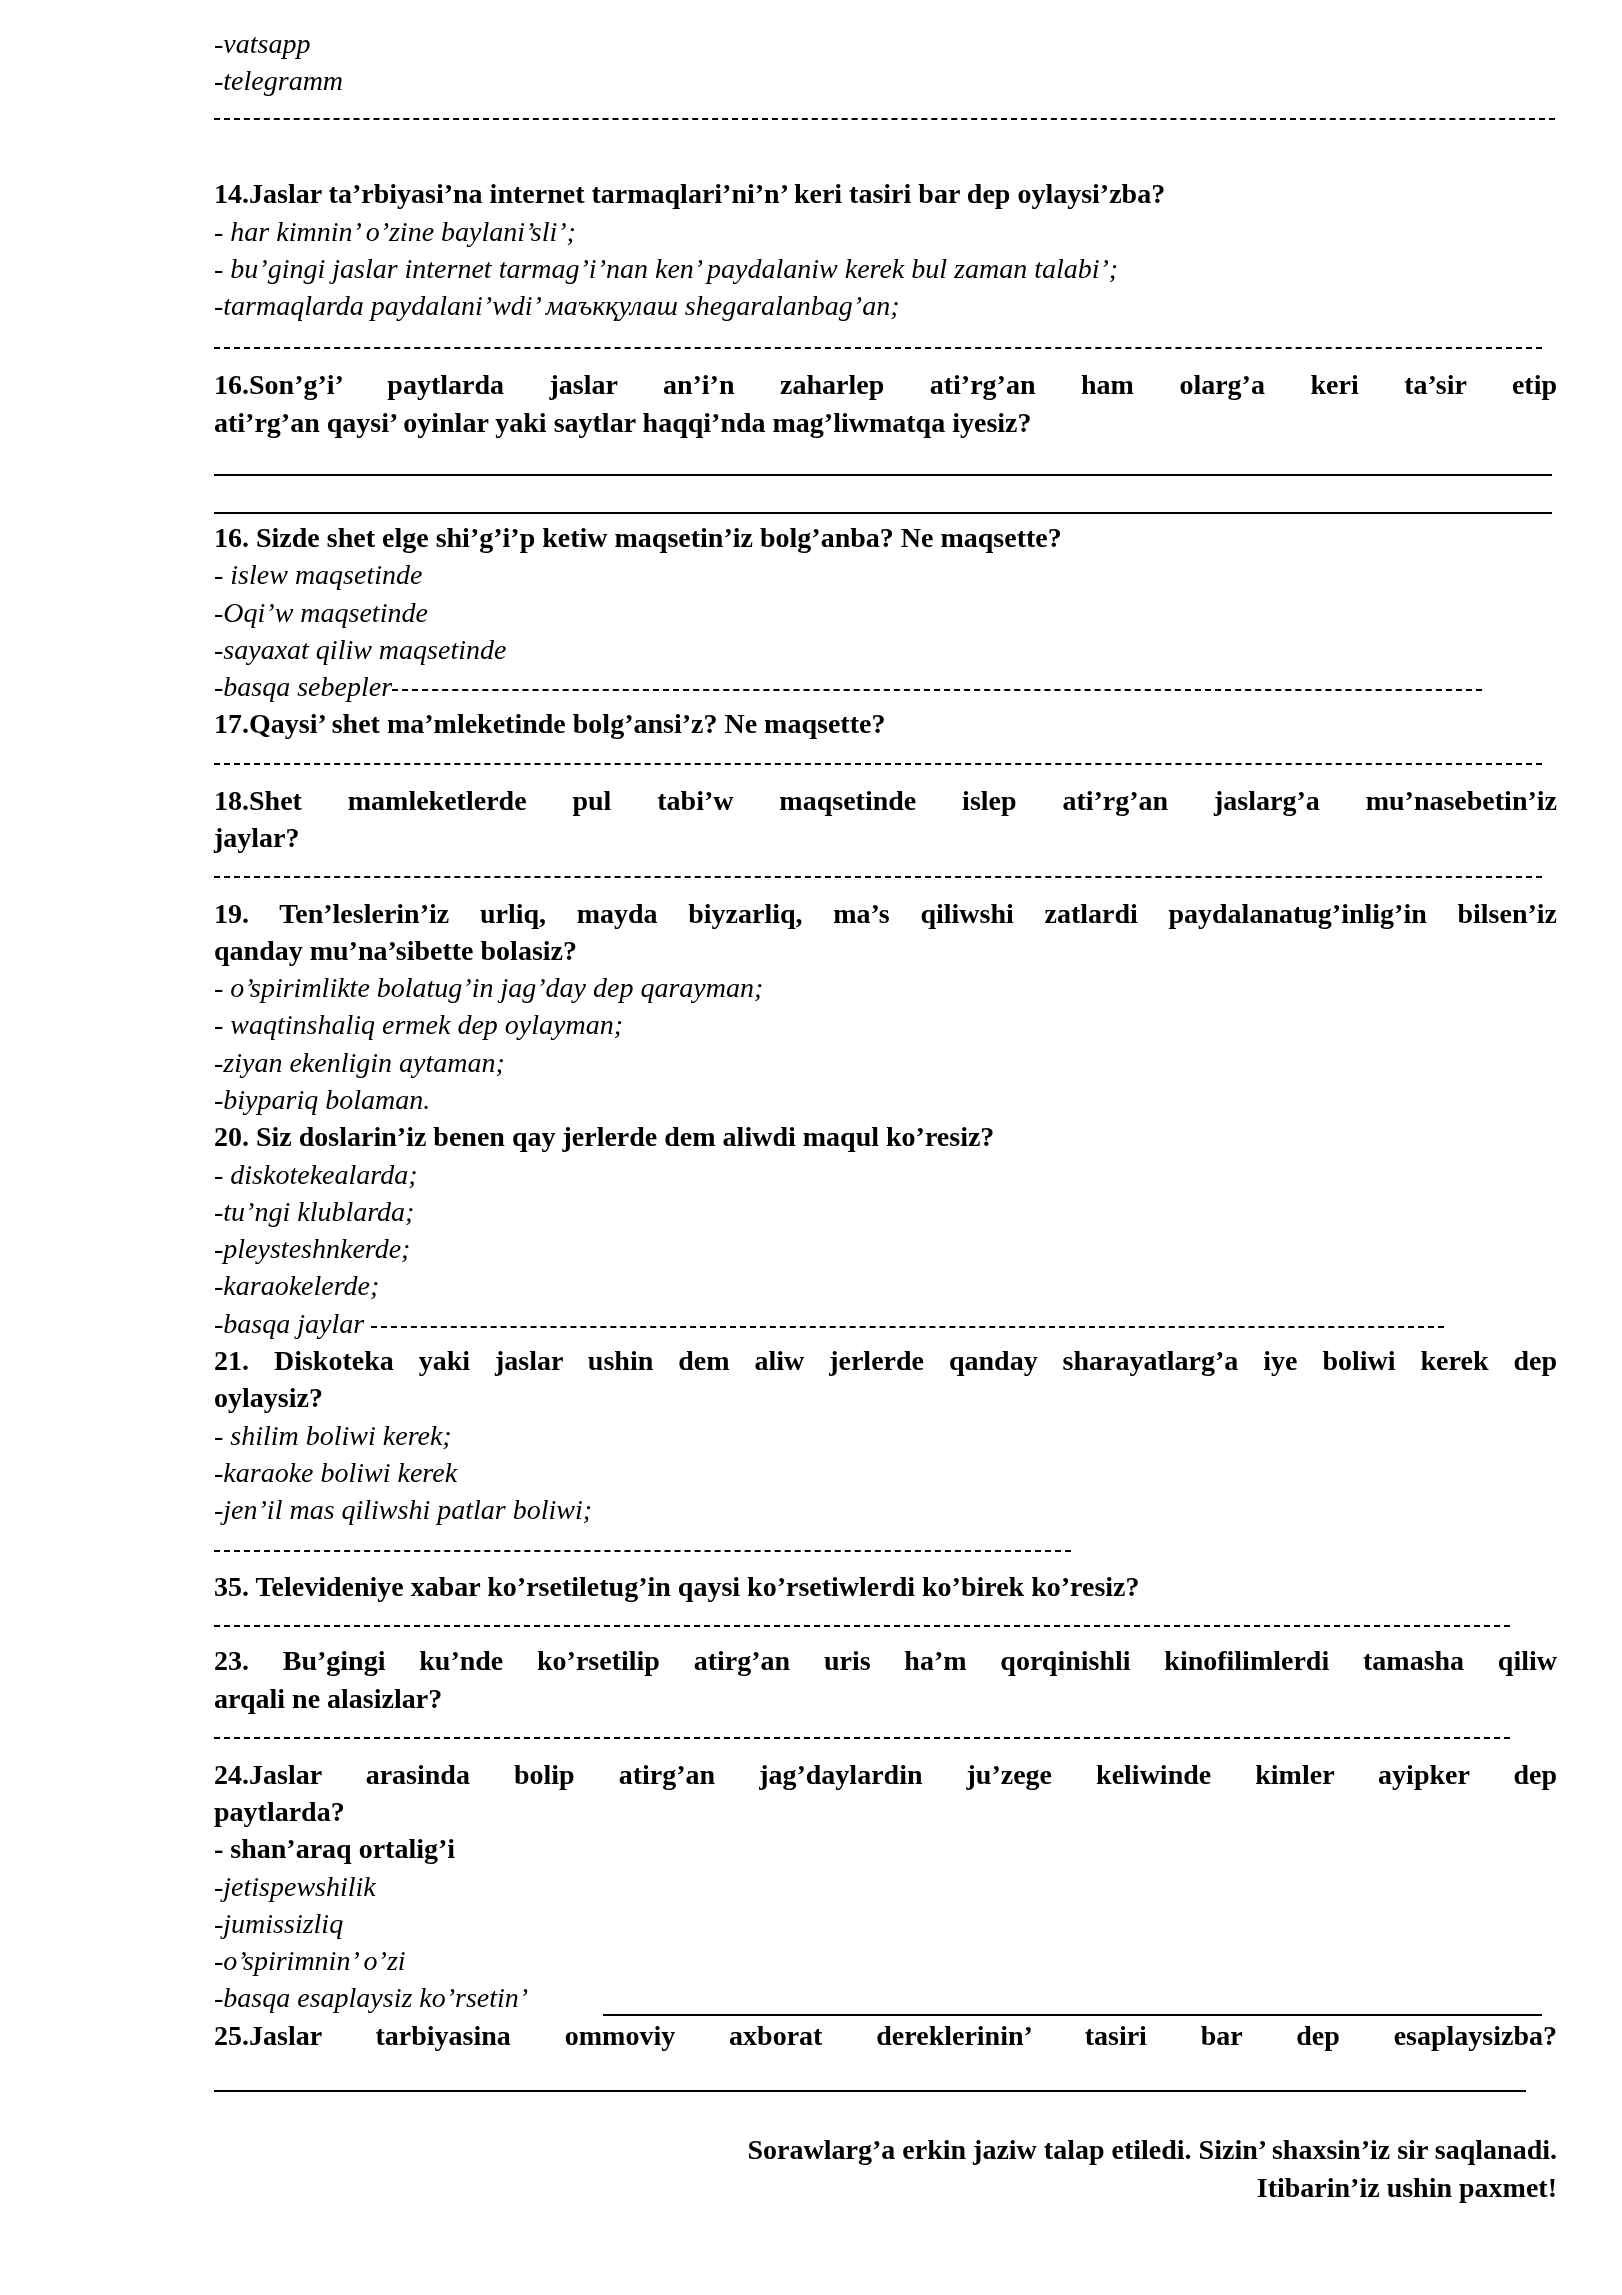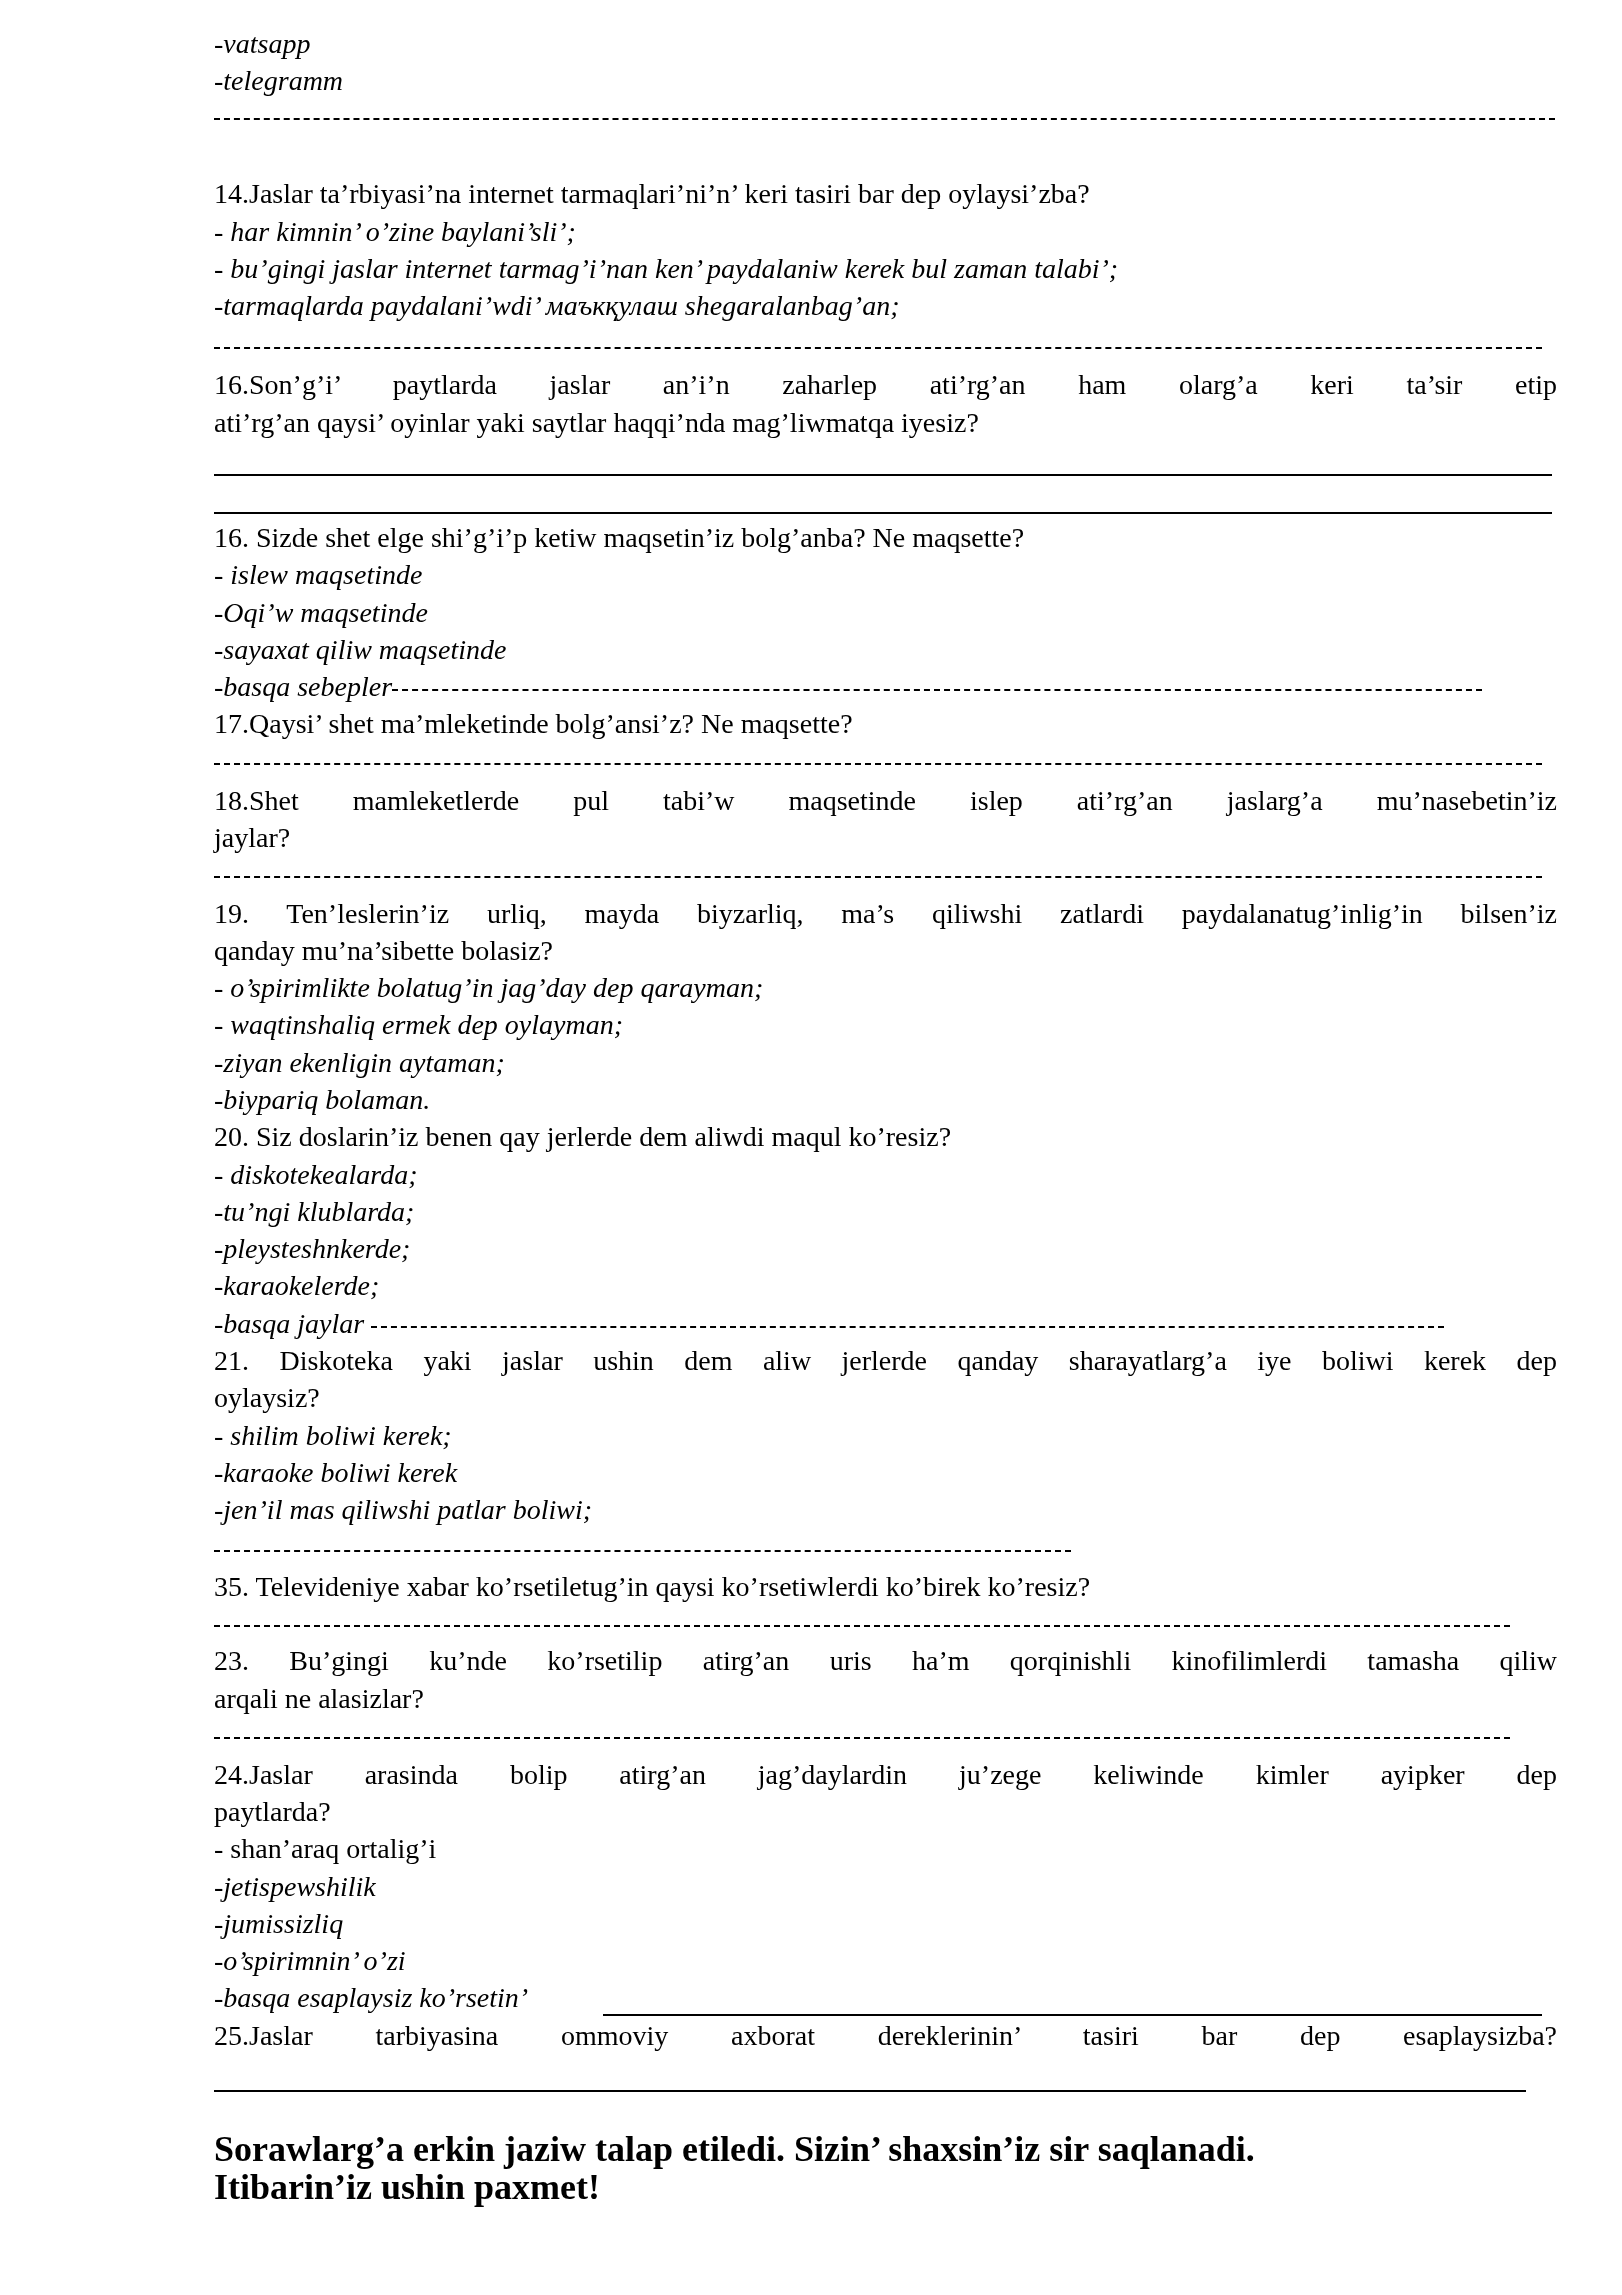--- a/index.html
+++ b/index.html
@@ -1,25 +1,25 @@
 <!DOCTYPE html>
 <html style="font-size:10.5px"><head>
 <meta charset="utf-8">
 <style>
   html, body { margin: 0; padding: 0; background: #ffffff; }
   body { width: 1623px; height: 2295px; position: relative; overflow: hidden;
          font-family: "Liberation Serif", "DejaVu Serif", serif; color: #000; }
   .page { position: absolute; left: 214px; top: 0; width: 1343px; }
   .ln { position: absolute; left: 0; white-space: nowrap; font-size: 28px; line-height: 37px; }
   .it { font-style: italic; }
-  .b { font-weight: normal; }
+  .b { font-weight: bold; }
   .just { width: 1343px; text-align: justify; text-align-last: justify; white-space: normal; }
   .dash { position: absolute; left: 0; height: 2px; border-top: 2px dashed #000; }
   .rule { position: absolute; left: 0; height: 0; border-top: 2.6px solid #000; }
-  .center { position: absolute; left: 0; width: 1343px; text-align: left; font-weight: bold; font-size: 36px; line-height: 37px; }
+  .center { position: absolute; left: 0; width: 1343px; text-align: right; font-weight: bold; font-size: 28px; line-height: 37px; }
   .inl-dash { display:inline-block; vertical-align: middle; border-top: 2px dashed #000; }
 </style>
 </head>
 <body>
 
 <div class="page">
 
   <div class="ln it" style="top:25px">-vatsapp</div>
   <div class="ln it" style="top:62px">-telegramm</div>
   <div class="dash" style="top:118px; width:1341px"></div>

